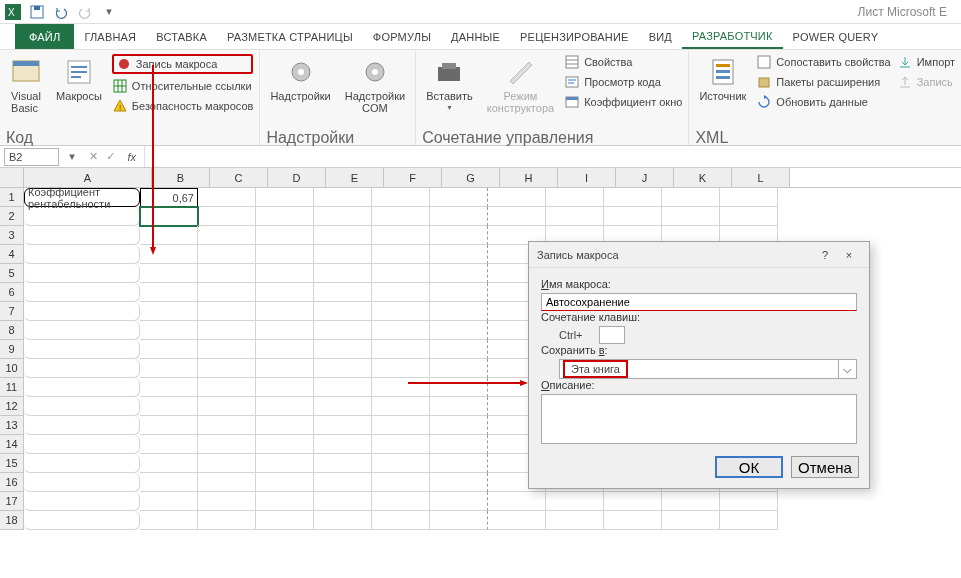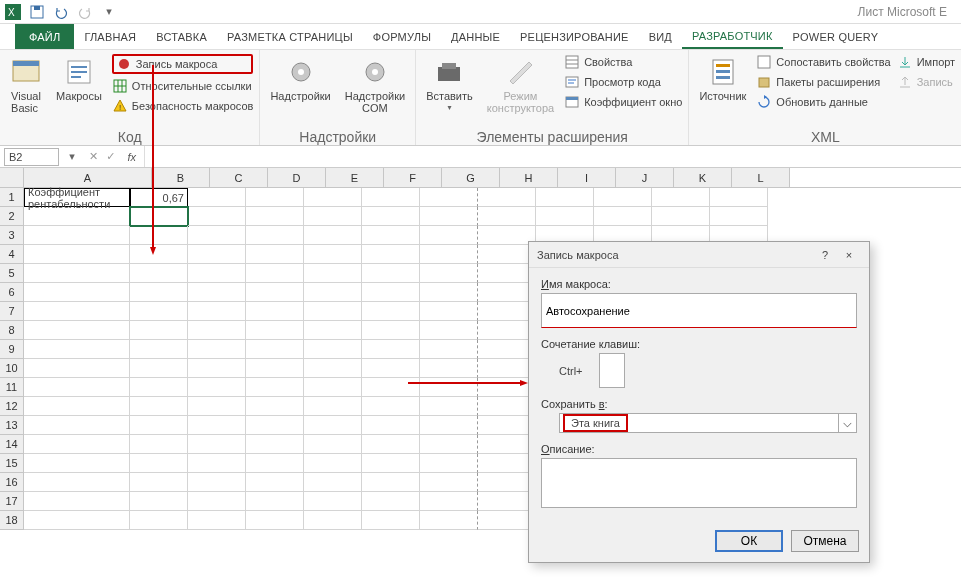--- a/index.html
+++ b/index.html
@@ -8,63 +8,63 @@
   .titlebar .qat { display: flex; gap: 6px; align-items: center; }
   .qat-icon { width: 18px; height: 18px; display: flex; align-items: center; justify-content: center; }
   .titlebar .title { flex: 1; text-align: right; color: #888; font-size: 12px; padding-right: 10px; }
   .menubar { height: 26px; background: #fff; display: flex; align-items: stretch; border-bottom: 1px solid #e0e0e0; padding-left: 15px; }
   .tab { padding: 0 10px; display: flex; align-items: center; font-size: 11px; color: #424242; cursor: pointer; text-transform: uppercase; letter-spacing: .2px; }
   .tab.file { background: #217346; color: #fff; padding: 0 14px; }
   .tab.active { color: #217346; border-bottom: 2px solid #217346; font-weight: 400; }
   .ribbon { height: 96px; background: #f7f7f7; border-bottom: 1px solid #ccc; display: flex; }
   .group { border-right: 1px solid #e2e2e2; display: flex; flex-direction: column; padding: 4px 6px 0; }
   .group-body { flex: 1; display: flex; gap: 6px; align-items: flex-start; }
-  .group-label { text-align: center; font-size: 14px; color: #666; height: 16px; }
+  .group-label { font-size: 16px; color: #666; height: 16px; }
   .vbtn { display: flex; flex-direction: column; align-items: center; gap: 2px; padding: 2px 4px; font-size: 11px; line-height: 1.1; }
   .vbtn .big { width: 32px; height: 32px; display:flex;align-items:center;justify-content:center; }
   .small-stack { display: flex; flex-direction: column; gap: 4px; }
   .small-row { display: flex; align-items: center; gap: 4px; font-size: 11px; white-space: nowrap; }
   .small-ico { width: 16px; height: 16px; display:flex;align-items:center;justify-content:center; }
   .red-box { border: 2px solid #cc0000; border-radius: 2px; padding: 0 2px; }
   .formula-row { height: 22px; border-bottom: 1px solid #ccc; display: flex; align-items: center; font-size: 11px; }
   .name-box { width: 55px; height: 18px; border: 1px solid #b5b5b5; background:#fff; margin: 0 4px; padding-left: 4px; display:flex;align-items:center; }
   .name-dd { width:18px; text-align:center; color:#666; }
   .fx-btns { display:flex; gap:8px; color:#999; padding:0 8px; }
   .fx-label { font-style: italic; color:#555; padding-left:4px; }
   .grid-area { position: relative; }
   .col-headers { display:flex; height:20px; border-bottom:1px solid #c6c6c6; }
   .rownum-stub { width:24px; border-right:1px solid #c6c6c6; background:#eee; }
   .colh { width:58px; text-align:center; font-size:11px; color:#333; border-right:1px solid #c6c6c6; background:#eee; display:flex;align-items:center;justify-content:center; }
   .colA { width:128px; }
   .row { display:flex; height:19px; }
   .rownum { width:24px; text-align:center; font-size:11px; background:#eee; border-right:1px solid #c6c6c6; border-bottom:1px solid #c6c6c6; display:flex;align-items:center;justify-content:center; color:#333;}
   .cell { border-right:1px solid #d4d4d4; border-bottom:1px solid #d4d4d4; font-size:11px; padding:0 3px; display:flex; align-items:center; }
-  .cell.colA { width:106px; }
+  .cell.colA { width:116px;border-radius:6px; }
   .cell.std { width:58px; }
   .cell-border-thick { border:1.5px solid #000 !important; }
   .sel-cell { outline:2px solid #217346; outline-offset:-1px; }
   .dashed-right { border-right:1px dashed #999 !important; }
   .dialog { position:absolute; left:528px; top:241px; width:342px; background:#f0f0f0; border:1px solid #a0a0a0; box-shadow: 4px 4px 10px rgba(0,0,0,.2); font-size:11px; }
   .dlg-title { height:26px; display:flex; align-items:center; padding:0 8px; border-bottom:1px solid #ddd; }
   .dlg-title .t { flex:1; }
   .dlg-title .c { width:24px; text-align:center; color:#444; cursor:pointer; }
   .dlg-body { padding:10px 12px 6px; }
-  .dlg-row { margin-bottom:10px; display:flex; flex-direction:column; gap:3px; }
+  .dlg-row { display:flex; flex-direction:column; gap:3px; }
   .dlg-label { color:#333; }
-  .txt-input { height:35px; border:1px solid #aaa; background:#fff; padding:0 4px; font-size:11px; }
+  .txt-input { height:18px; border:1px solid #aaa; background:#fff; padding:0 4px; font-size:11px; }
   .txt-input.name { border-bottom:1.5px solid #cc0000; }
   .ctrl-inline { display:flex; align-items:center; gap:16px; margin-left:18px; }
   .select-row { display:flex;padding-left:18px; }
   .select-box { flex:1; height:20px; border:1px solid #aaa; background:#fff; display:flex; align-items:center; }
   .select-box .selval { flex:1; padding-left:4px; }
   .select-box .dd { width:18px; height:100%; border-left:1px solid #aaa; display:flex;align-items:center;justify-content:center; color:#555;}
   .select-box .framed { border:2px solid #cc0000; padding:1px 6px; margin:-1px; }
   .txtarea { height:50px; border:1px solid #aaa; background:#fff; }
   .dlg-buttons { display:flex; justify-content:flex-end; gap:8px; padding:6px 10px 10px; }
-  .dlg-buttons button { width:68px; height:22px; border:1px solid #999; background:#e9e9e9; font-size:12px; }
+  .dlg-buttons button { width:68px; height:22px; border:1px solid #999; background:#e9e9e9; font-size:15px; }
   .dlg-buttons button.primary { border:2px solid #3a77c9; }
   .red-arrow-v { position:absolute; left:150px; top:65px; width:6px; height:190px; pointer-events:none; }
   .red-arrow-h { position:absolute; left:408px; top:380px; width:120px; height:6px; pointer-events:none; }
   .underline-key { text-decoration: underline; }
   svg { display:block; }
 </style>
 </head>
 <body>
 
 <div class="titlebar">
@@ -241,21 +241,21 @@
           <span class="small-ico">
               <svg width="14" height="14">
                 <rect x="1" y="2" width="12" height="10" fill="#fff" stroke="#888"></rect>
                 <rect x="1" y="2" width="12" height="3" fill="#5b8bbd"></rect>
               </svg>
             </span>
           <span>Коэффициент окно</span>
         </div>
       </div>
     </div>
-    <div class="group-label">Элементы расширения</div>
+    <div class="group-label">Сочетание управления</div>
   </div>
 
   <div class="group" style="border-right:none;">
     <div class="group-body">
       <div class="vbtn">
         <span class="big">
             <svg width="30" height="30">
               <rect x="5" y="3" width="20" height="24" fill="#fff" stroke="#888"></rect>
               <rect x="8" y="7" width="14" height="3" fill="#d28a00"></rect>
               <rect x="8" y="13" width="14" height="3" fill="#5b8bbd"></rect>

